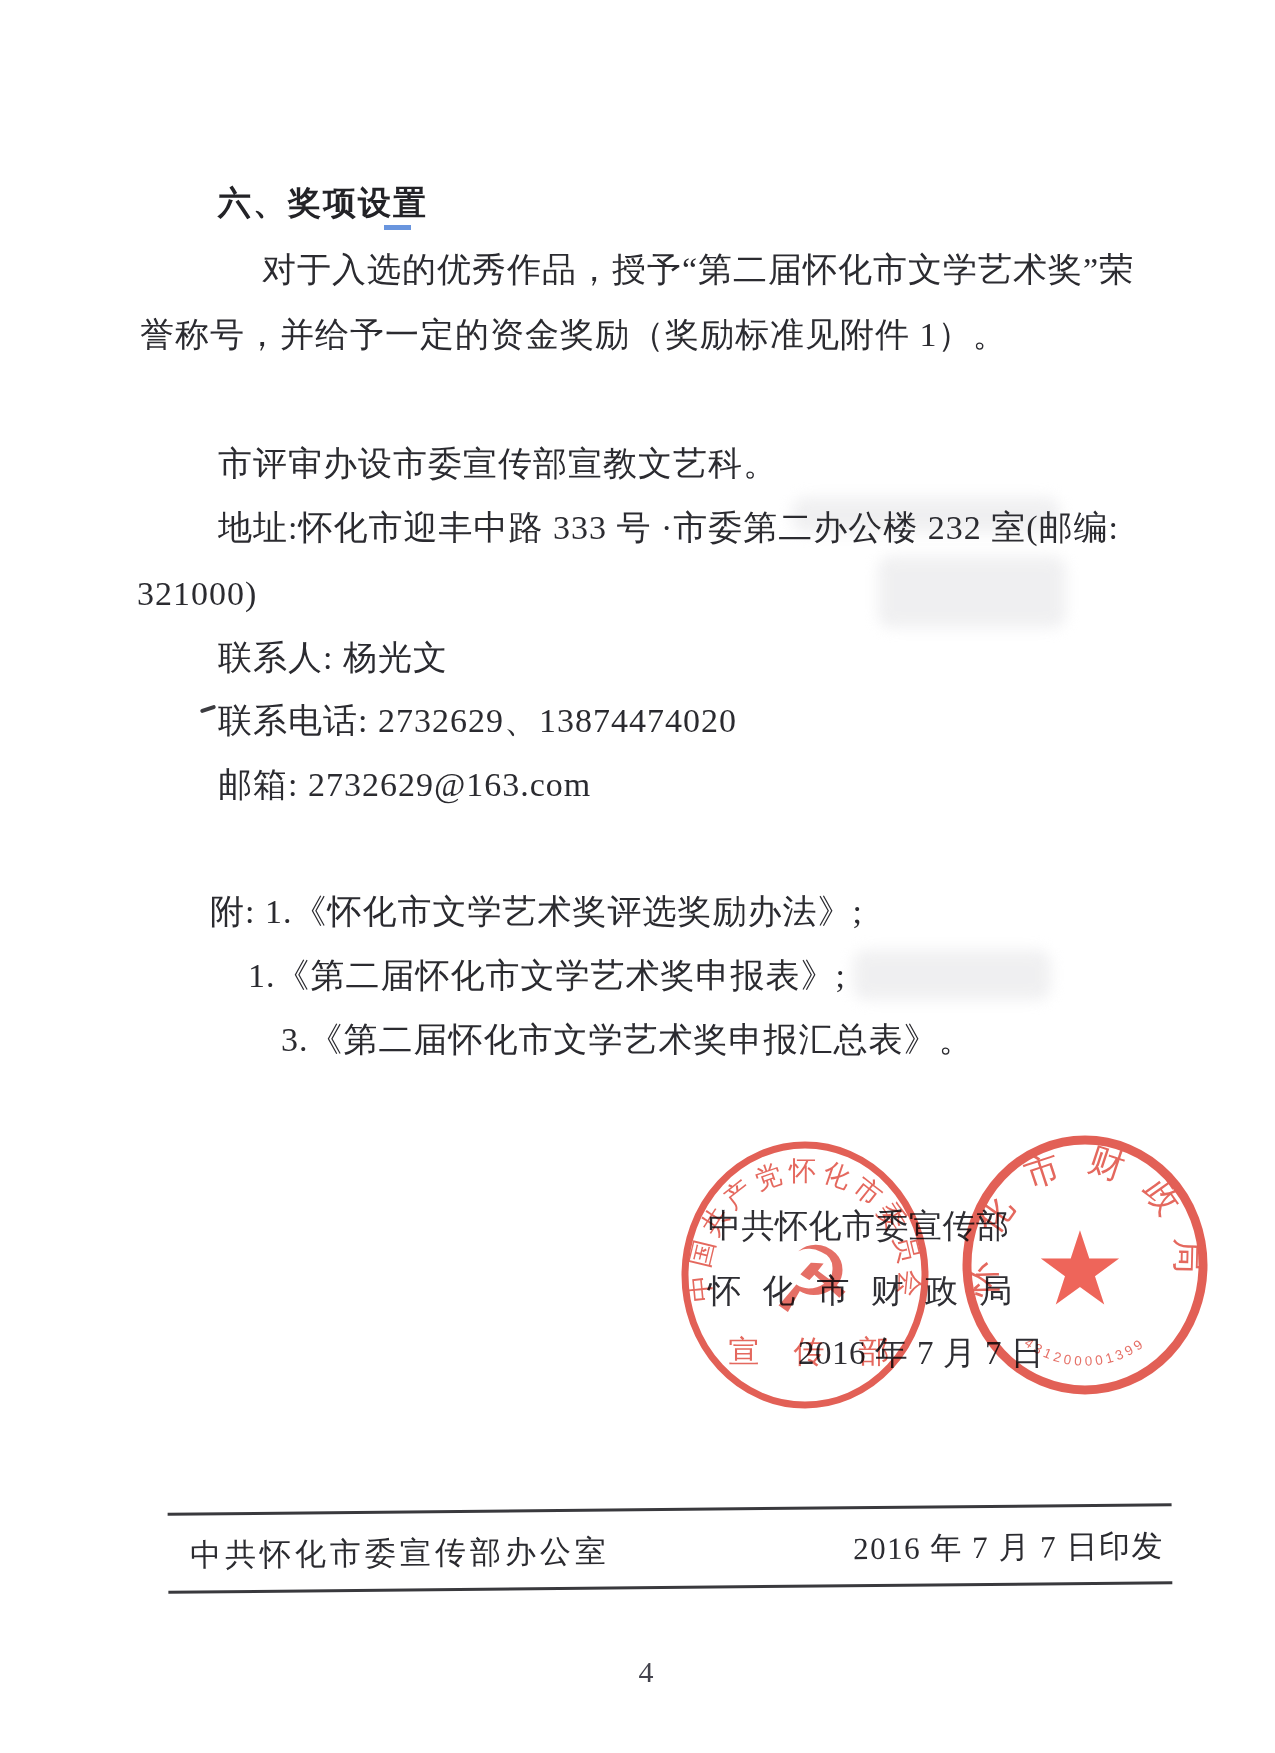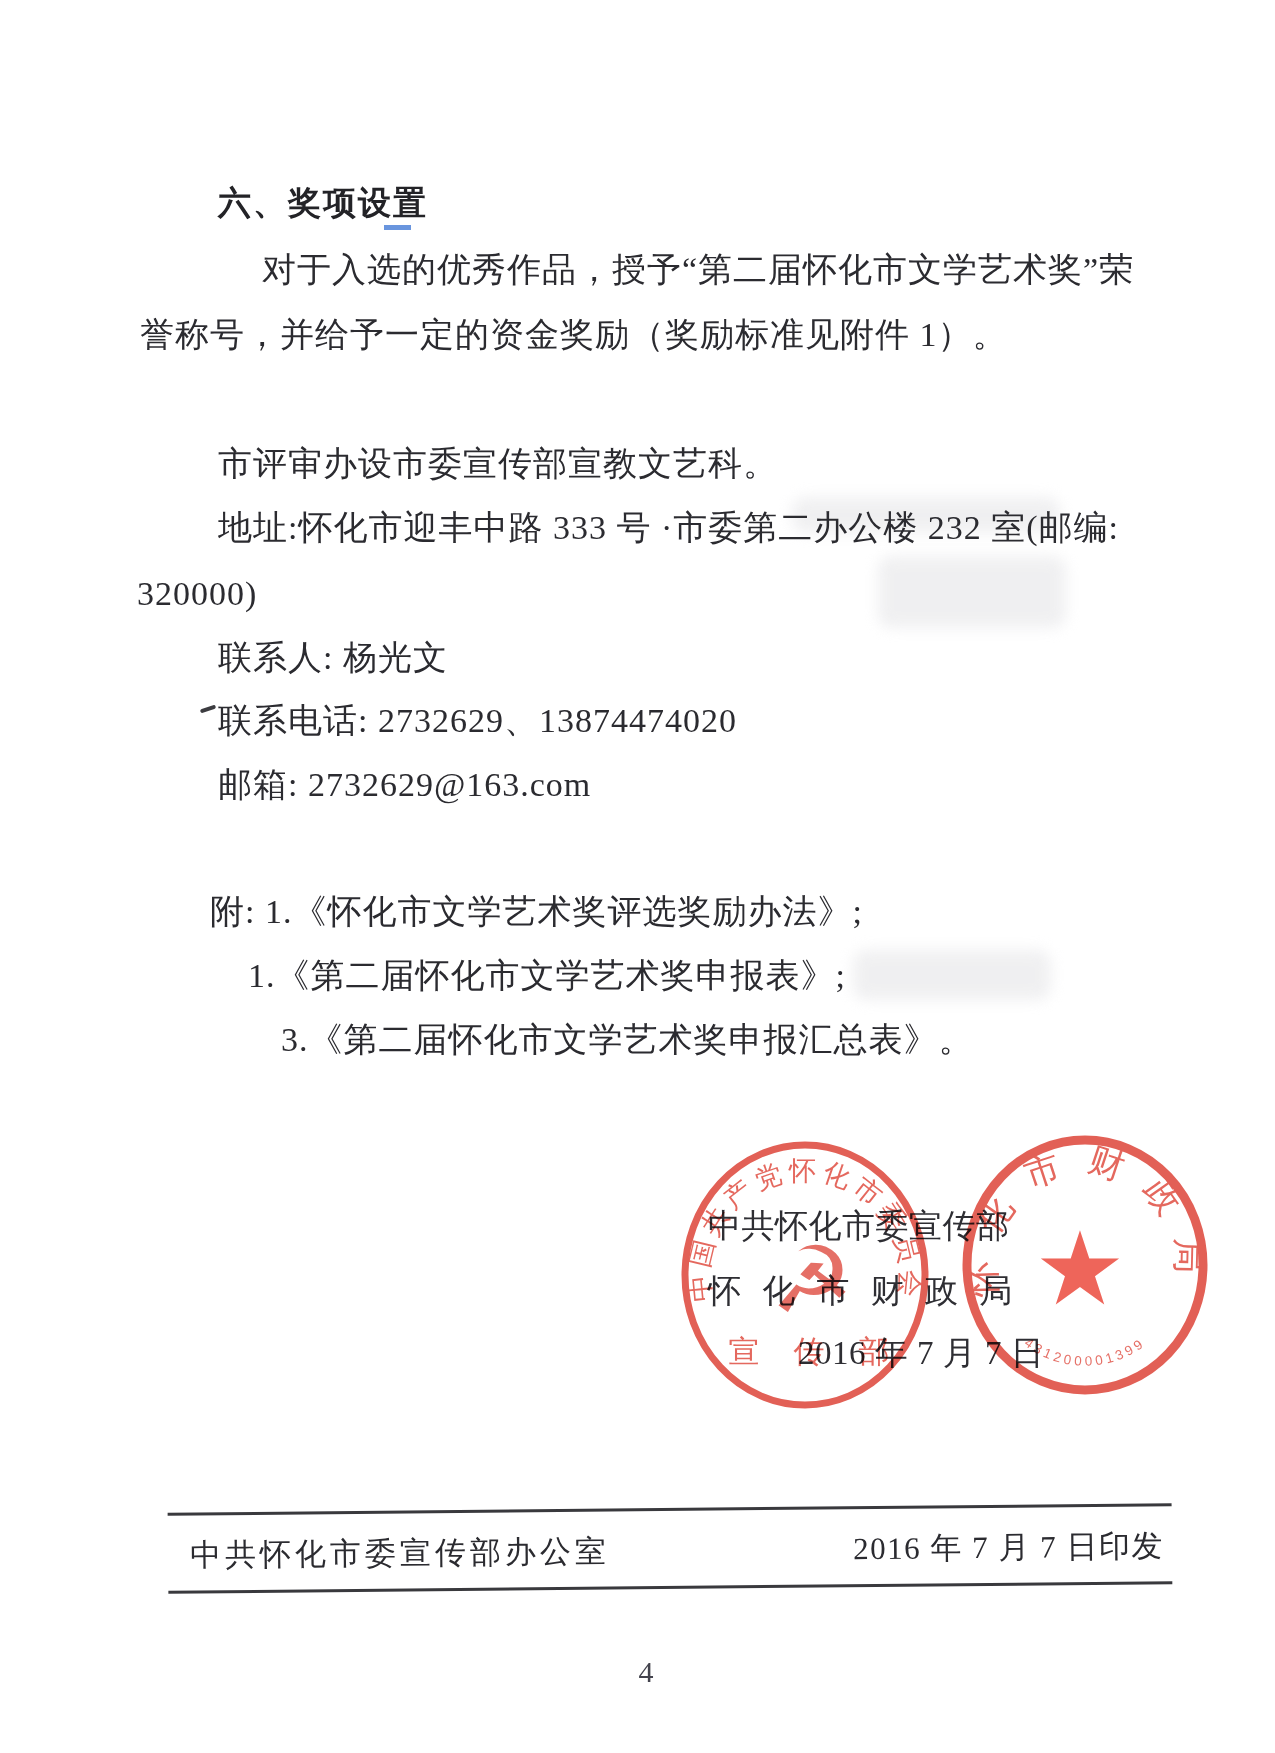--- a/index.html
+++ b/index.html
@@ -78,21 +78,21 @@
   <div class="smudge sm3"></div>
   <div class="blue-mark"></div>
   <div class="tick-mark"></div>
 
   <div class="tline heading l-h6">六、奖项设置</div>
   <div class="tline l-61">对于入选的优秀作品，授予“第二届怀化市文学艺术奖”荣</div>
   <div class="tline l-62">誉称号，并给予一定的资金奖励（奖励标准见附件 1）。</div>
 
   <div class="tline l-71">市评审办设市委宣传部宣教文艺科。</div>
   <div class="tline l-72">地址:怀化市迎丰中路 333 号 ·市委第二办公楼 232 室(邮编:</div>
-  <div class="tline l-73">320000)</div>
+  <div class="tline l-73">321000)</div>
   <div class="tline l-74">联系人: 杨光文</div>
   <div class="tline l-75">联系电话: 2732629、13874474020</div>
   <div class="tline l-76">邮箱: 2732629@163.com</div>
 
   <div class="tline l-a1">附: 1.《怀化市文学艺术奖评选奖励办法》;</div>
   <div class="tline l-a2">1.《第二届怀化市文学艺术奖申报表》;</div>
   <div class="tline l-a3">3.《第二届怀化市文学艺术奖申报汇总表》。</div>
 
   <div class="tline sig1">中共怀化市委宣传部</div>
   <div class="tline sig2">怀 化 市 财 政 局</div>

